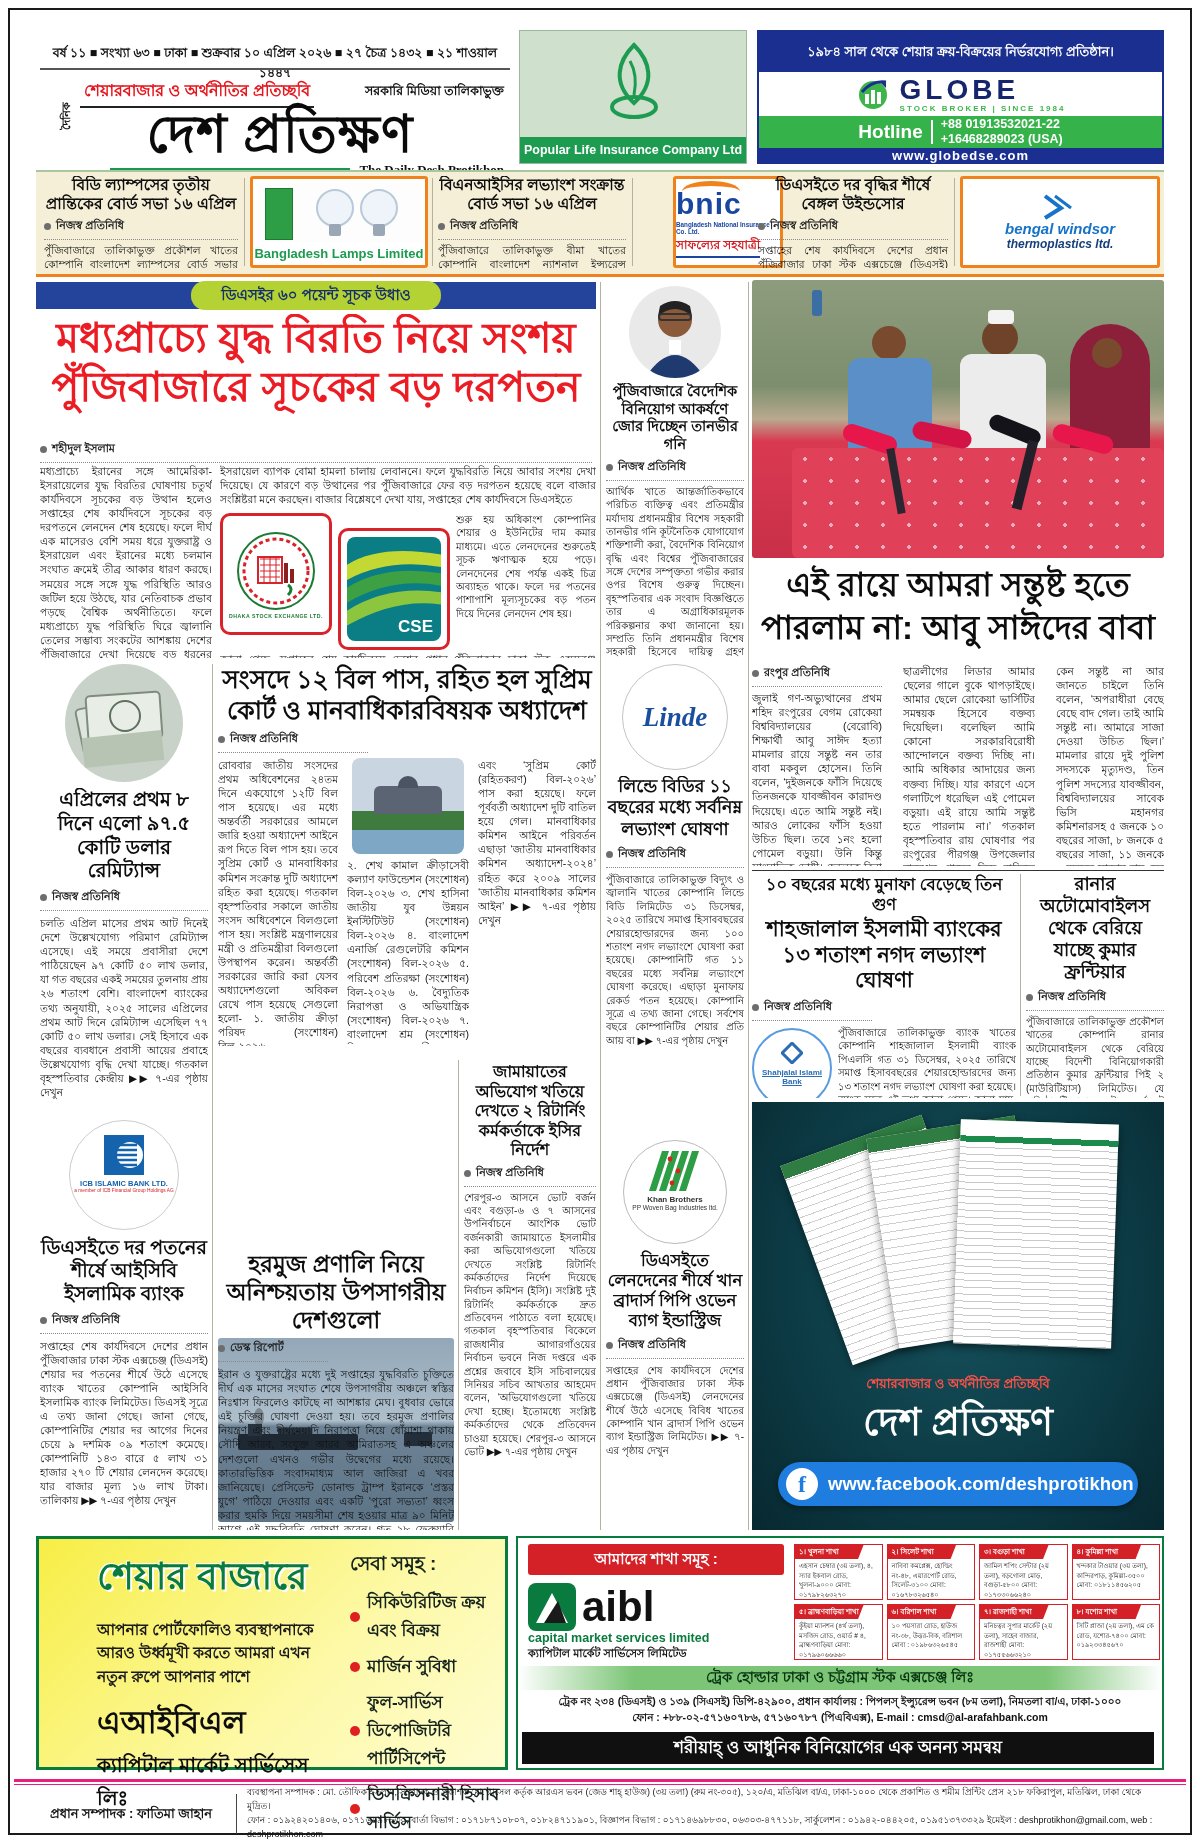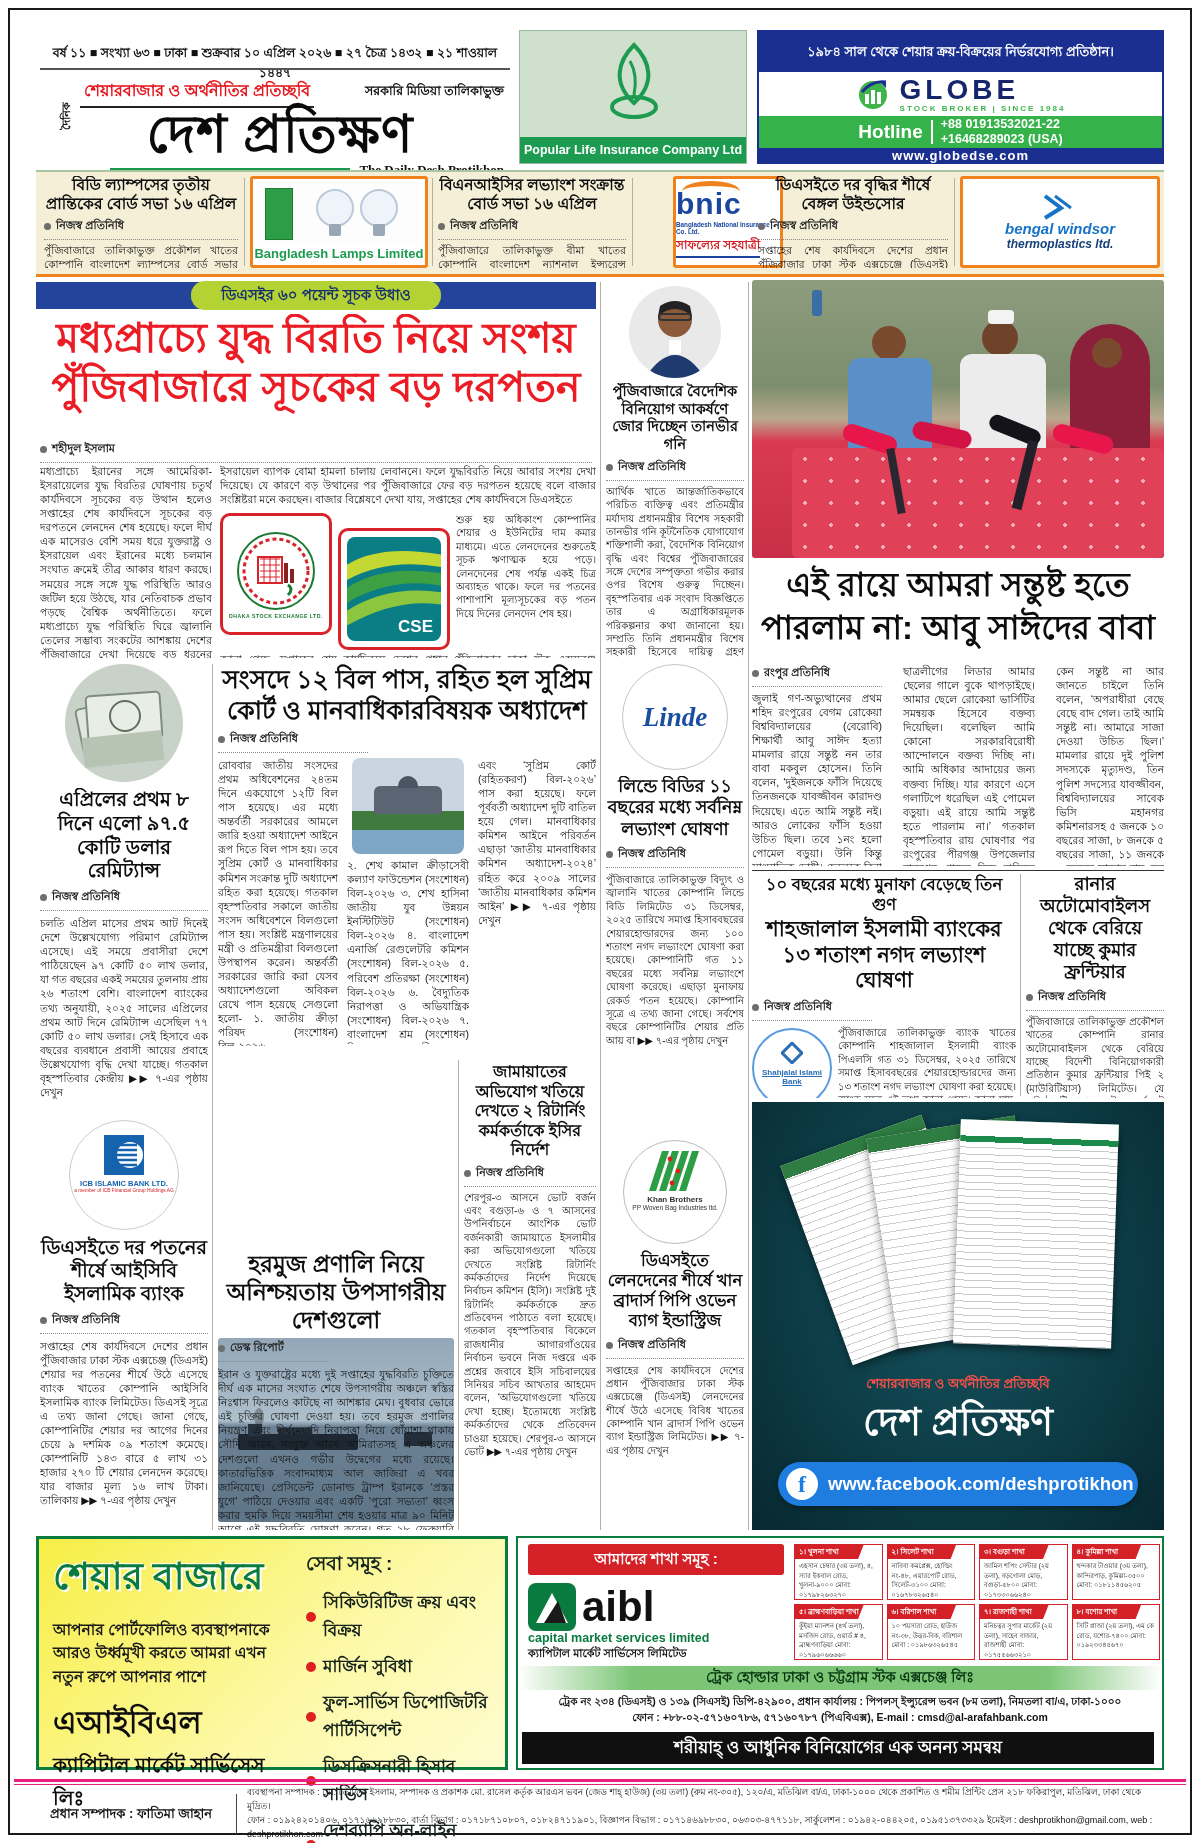--- a/index.html
+++ b/index.html
@@ -403,21 +403,21 @@
     <div class="hl" style="font-size:16.5px;margin-top:6px;">ডিএসইতে লেনদেনের শীর্ষে খান ব্রাদার্স পিপি ওভেন ব্যাগ ইন্ডাস্ট্রিজ</div>
     <div class="byline" style="margin:5px 0;text-align:left;">
         <span class="dot"></span>
       <span>নিজস্ব প্রতিনিধি</span>
       </div>
     <div class="bd" style="height:96px;font-size:10px;">সপ্তাহের শেষ কার্যদিবসে দেশের প্রধান পুঁজিবাজার ঢাকা স্টক এক্সচেঞ্জে (ডিএসই) লেনদেনের শীর্ষে উঠে এসেছে বিবিধ খাতের কোম্পানি খান ব্রাদার্স পিপি ওভেন ব্যাগ ইন্ডাস্ট্রিজ লিমিটেড।   ▶▶ ৭-এর পৃষ্ঠায় দেখুন</div>
   </div>
 
   <div class="abs" style="left:36px;top:1536px;width:472px;height:234px;border:3px solid #0a7b3e;box-sizing:border-box;
               background:linear-gradient(135deg,#f7ee45 0%,#fdf9a8 60%,#fefcd0 100%);display:flex;">
-    <div style="width:56%;padding:8px 4px 0 14px;box-sizing:border-box;">
+    <div style="width:56%;padding:8px 4px 0 14px;box-sizing:border-box;margin-left:44px;">
       <div style="font-size:37px;font-weight:800;color:#0a7b3e;text-shadow:2px 2px 0 #fff,-1px -1px 0 #fff;">শেয়ার বাজারে</div>
       <div style="font-size:15.5px;font-weight:800;color:#1a1a1a;line-height:1.5;margin-top:8px;">আপনার পোর্টফোলিও ব্যবস্থাপনাকে আরও উর্ধ্বমূখী করতে আমরা এখন নতুন রুপে আপনার পাশে</div>
       <div style="font-size:31px;font-weight:800;color:#0d0d0d;margin-top:10px;">এআইবিএল</div>
       <div style="font-size:20px;font-weight:800;color:#0d0d0d;">ক্যাপিটাল মার্কেট সার্ভিসেস লিঃ</div>
     </div>
     <div style="flex:1;padding:10px 5px 0 6px;">
       <div style="font-size:19px;font-weight:800;color:#12241a;margin-bottom:4px;">সেবা সমূহ :</div>
       <div class="svc">
           <span class="rd"></span>
           <span>সিকিউরিটিজ ক্রয় এবং বিক্রয়</span>

